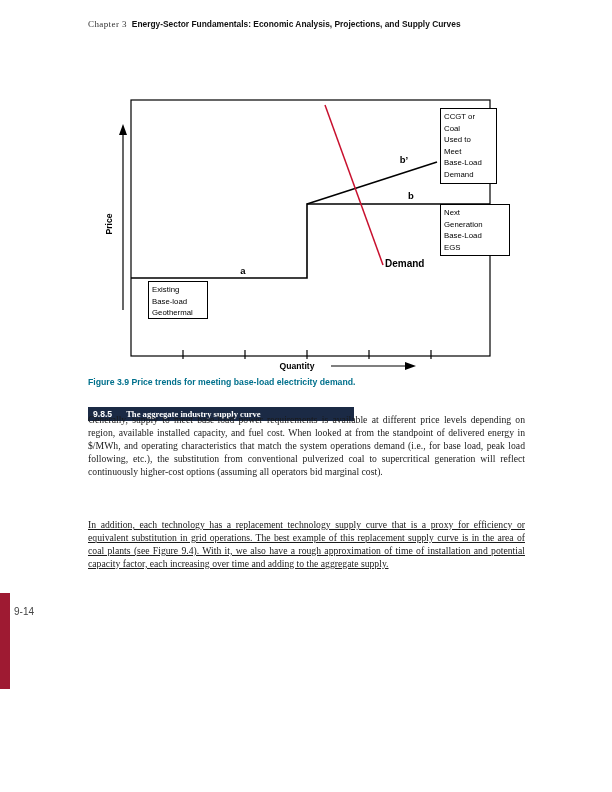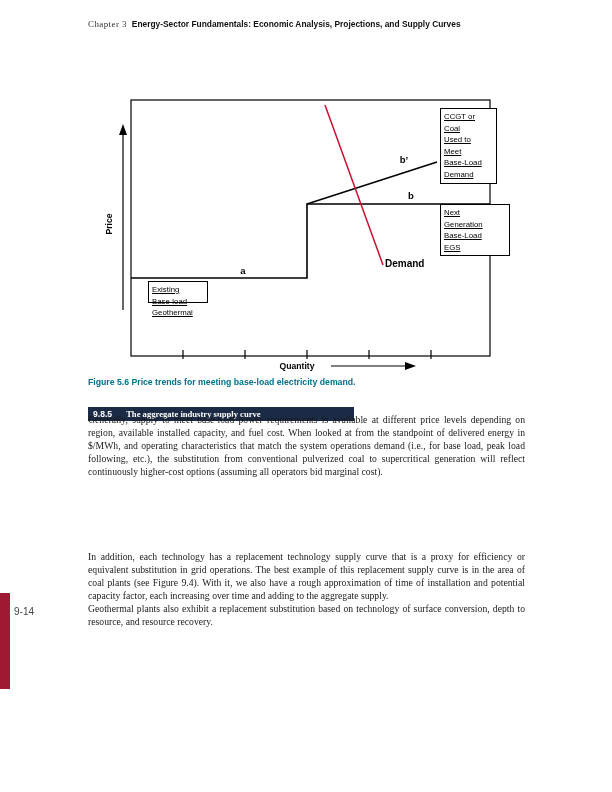--- a/index.html
+++ b/index.html
@@ -15,23 +15,23 @@
   .header .chapter{font-family:"Liberation Serif",serif;font-size:9px;color:#333;letter-spacing:.4px;}
   .header .htitle{font-family:"Liberation Sans",sans-serif;font-weight:bold;font-size:8.4px;color:#111;margin-left:1px;}
 
   
   .figure{position:absolute;left:88px;top:96px;width:412px;height:290px;}
   .figure svg{position:absolute;left:0;top:0;}
   .figure svg text{font-family:"Liberation Sans",sans-serif;fill:#000;}
   .fig-box{
     position:absolute;box-sizing:border-box;background:#fff;border:1px solid #000;
     font-family:"Liberation Sans",sans-serif;font-size:7.8px;line-height:11.5px;
-    padding:2px 3px;white-space:pre-line;color:#000;text-decoration:underline;
+    padding:2px 3px;white-space:pre-line;color:#000;
   }
-  .box-existing{left:60px;top:185px;width:60px;height:22px;}
+  .box-existing{left:60px;top:185px;width:60px;height:38px;}
   .box-nextgen{left:352px;top:108px;width:70px;height:52px;}
   .box-ccgt{left:352px;top:12px;width:57px;height:76px;}
 
   .caption{
     position:absolute;left:88px;top:377px;
     font-family:"Liberation Sans",sans-serif;font-weight:bold;font-size:8.7px;
   }
 
   .section-bar{
     position:absolute;left:88px;top:407px;width:266px;height:14px;
@@ -39,21 +39,21 @@
     display:flex;align-items:center;
   }
   .section-bar .num{margin-left:5px;}
   .section-bar .t{margin-left:14px;font-family:Liberation Serif, serif;}
 
   .body-text{
     position:absolute;left:88px;width:437px;
     font-size:9.7px;line-height:13px;text-align:justify;
   }
   .p1{top:403px;}
-  .p2{top:540px;}
+  .p2{top:508px;text-decoration:underline;}
   .p3{top:592px;}
 
   .pageno{
     position:absolute;left:14px;top:606px;
     font-family:"Liberation Sans",sans-serif;font-size:10px;color:#444;
   }
   .sidebar{position:absolute;left:0;top:593px;width:10px;height:96px;}
 </style>
 </head>
 <body>
@@ -107,27 +107,26 @@
 Base-Load
 EGS</div>
     <div class="fig-box box-ccgt">CCGT or
 Coal
 Used to
 Meet
 Base-Load
 Demand</div>
   </div>
 
-  <div class="caption" style="color: rgb(0, 112, 140);">Figure 5.6 Price trends for meeting base-load electricity demand.</div>
+  <div class="caption" style="color: rgb(0, 112, 140);">Figure 3.9 Price trends for meeting base-load electricity demand.</div>
 
   <div class="section-bar" style="background: rgb(27, 42, 69);">
     <span class="num">9.8.5</span>
     <span class="t">The aggregate industry supply curve</span>
   </div>
 
   <p class="body-text p1">Generally, supply to meet base-load power requirements is available at different price levels depending on region, available installed capacity, and fuel cost. When looked at from the standpoint of delivered energy in $/MWh, and operating characteristics that match the system operations demand (i.e., for base load, peak load following, etc.), the substitution from conventional pulverized coal to supercritical generation will reflect continuously higher-cost options (assuming all operators bid marginal cost).</p>
   <p class="body-text p2">In addition, each technology has a replacement technology supply curve that is a proxy for efficiency or equivalent substitution in grid operations. The best example of this replacement supply curve is in the area of coal plants (see Figure 9.4). With it, we also have a rough approximation of time of installation and potential capacity factor, each increasing over time and adding to the aggregate supply.</p>
-  <p class="body-text p3">Geothermal plants also exhibit a replacement substitution based on technology of surface conversion, depth to resource, and resource recovery.</p>
 
   <div class="pageno">9-14</div>
   <div class="sidebar" style="background: rgb(158, 26, 50);"></div>
 
 </div>
 
 </body></html>

